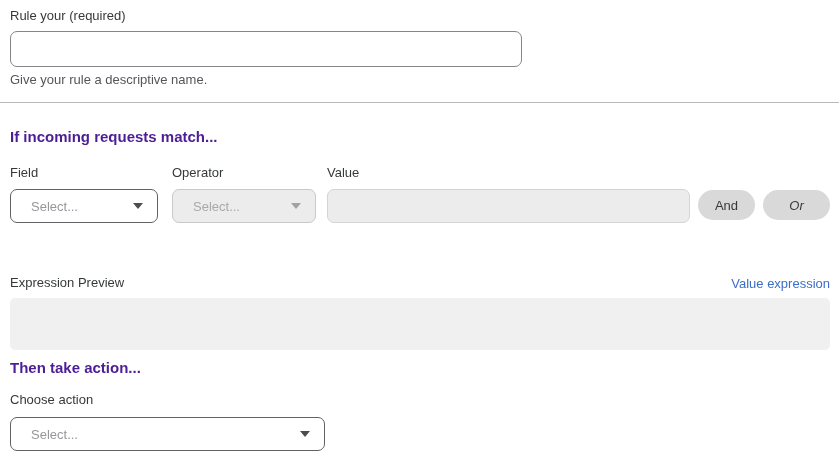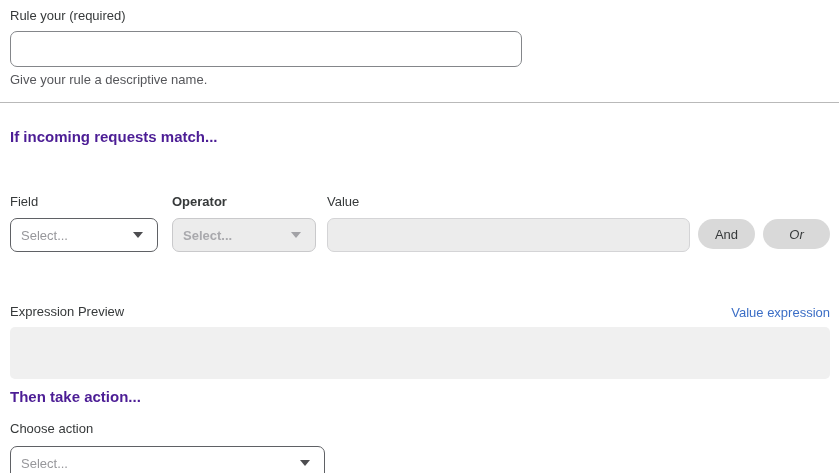--- a/index.html
+++ b/index.html
@@ -53,32 +53,32 @@
     line-height: 20px;
   }
 
   
   .match-row {
     margin-top: 18px;
     display: flex;
     align-items: flex-end;
   }
   .col { display: flex; flex-direction: column; }
-  .col .field-label { margin-bottom: 8px; margin-top: 29px; }
+  .col .field-label { margin-bottom: 8px; }
   .col-field  { width: 148px; margin-right: 14px; }
-  .col-oper   { width: 144px; margin-right: 11px; font-weight: bold; }
+  .col-oper   { width: 144px; margin-right: 11px; }
   .col-value  { flex: 1; margin-right: 8px; }
 
   .select-box {
     height: 34px;
     border-radius: 7px;
     display: flex;
     align-items: center;
     justify-content: space-between;
-    padding: 0 14px 0 10px;
+    padding: 0 14px 0 20px;
     cursor: pointer;
     background: #ffffff;
     border: 1px solid #5f6165;
     gap: 24px;
   }
   .select-text { color: #97979b; font-size: 13px; }
   .caret {
     width: 0; height: 0;
     border-left: 5px solid transparent;
     border-right: 5px solid transparent;

